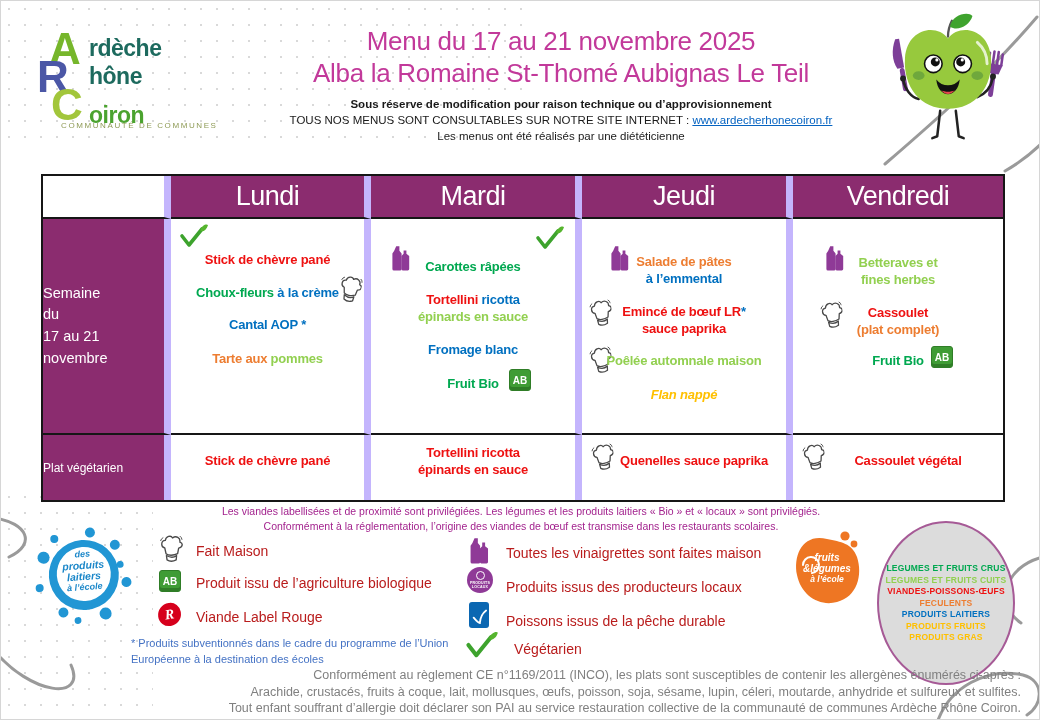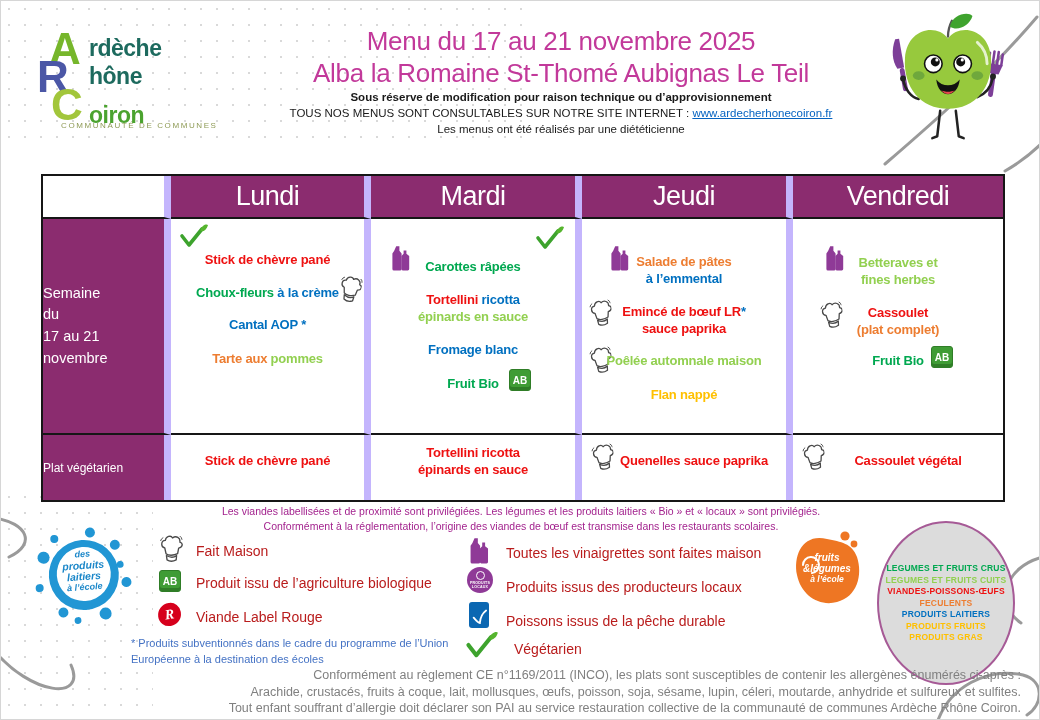--- a/index.html
+++ b/index.html
@@ -14,41 +14,41 @@
   
   .arc-logo{position:absolute;left:36px;top:24px;width:210px;height:112px;z-index:2;}
   .arc-big{position:absolute;font-weight:bold;font-size:44px;line-height:1;}
   .arc-word{position:absolute;font-weight:bold;font-size:23px;line-height:1;color:#1D6A5E;letter-spacing:-0.5px;}
   .arc-a{left:12px;top:2px;color:#76B62B;}
   .arc-r{left:0px;top:30px;color:#4B57A6;}
   .arc-c{left:14px;top:58px;color:#A2C63B;}
   .arc-tag{position:absolute;left:24px;top:96px;font-size:8px;color:#8E9A55;letter-spacing:1.6px;}
   .hdr-center{position:absolute;left:250px;top:24px;width:620px;text-align:center;z-index:2;}
   .title{font-size:26px;line-height:32px;color:var(--title-magenta,#C2399A);letter-spacing:-0.3px;}
-  .sub-bold{font-size:11.5px;font-weight:bold;color:#1a1a1a;line-height:16px;}
+  .sub-bold{margin-top:7px;font-size:11.5px;font-weight:bold;color:#1a1a1a;line-height:16px;}
   .sub{font-size:11.5px;color:#1a1a1a;line-height:16px;}
   .site-link{color:var(--link-blue,#0563C1);text-decoration:underline;cursor:pointer;margin-top:40px;}
   .mascot{position:absolute;left:888px;top:12px;width:118px;height:132px;z-index:2;}
 
   
   #menu-table{position:absolute;left:40px;top:173px;width:960px;height:324px;z-index:2;
       display:grid;grid-template-columns:128px 200px 211px 211px 210px;
       grid-template-rows:43px 216px 65px;border:2px solid #161616;background:#fff;box-sizing:content-box;}
   .cell{position:relative;border-right:7px solid #c4b5fd;border-bottom:2px solid #161616;box-sizing:border-box;background:#fff;}
   .cell.last{border-right:none;}
   .cell.bot{border-bottom:none;}
   .hdr{background:var(--header-purple,#8B2C6F);color:#fff;display:flex;align-items:center;justify-content:center;
        font-size:27px;letter-spacing:-0.5px;}
   .side{background:var(--header-purple,#8B2C6F);color:#fff;display:flex;flex-direction:column;
         align-items:flex-start;justify-content:center;font-size:14.5px;line-height:1.5;}
   .mline{position:absolute;left:0;right:0;text-align:center;font-weight:bold;font-size:13px;
          letter-spacing:-0.2px;line-height:16px;}
   .c-red{color:var(--red,#EE1111);} .c-green{color:var(--green,#00A850);}
   .c-lgreen{color:var(--light-green,#92D050);} .c-blue{color:var(--blue,#0070C0);}
-  .c-orange{color:var(--orange,#ED7D31);} .c-gold{color:var(--gold,#FFC000);}
+  .c-orange{color:var(--orange,#ED7D31);} .c-gold{color:var(--gold,#FFC000);font-style:italic;}
   .icon-abs{position:absolute;}
 
   
   .ab-badge{width:20px;height:20px;background:#3F9C35;border:1px solid #2F7D27;border-radius:3px;color:#fff;
       font-weight:bold;font-size:10px;display:flex;align-items:center;justify-content:center;
       box-shadow:inset 0 -3px 0 #2F7D27;}
   .lr-badge{width:23px;height:23px;background:#D6001C;border-radius:54% 46% 52% 48%;color:#fff;display:flex;
       align-items:center;justify-content:center;transform:rotate(-8deg);}
   .lr-badge span{font-family:"Liberation Serif",serif;font-style:italic;font-weight:bold;font-size:14px;}
   .prod-badge{width:26px;height:26px;border-radius:50%;background:#8F3A97;color:#fff;display:flex;

